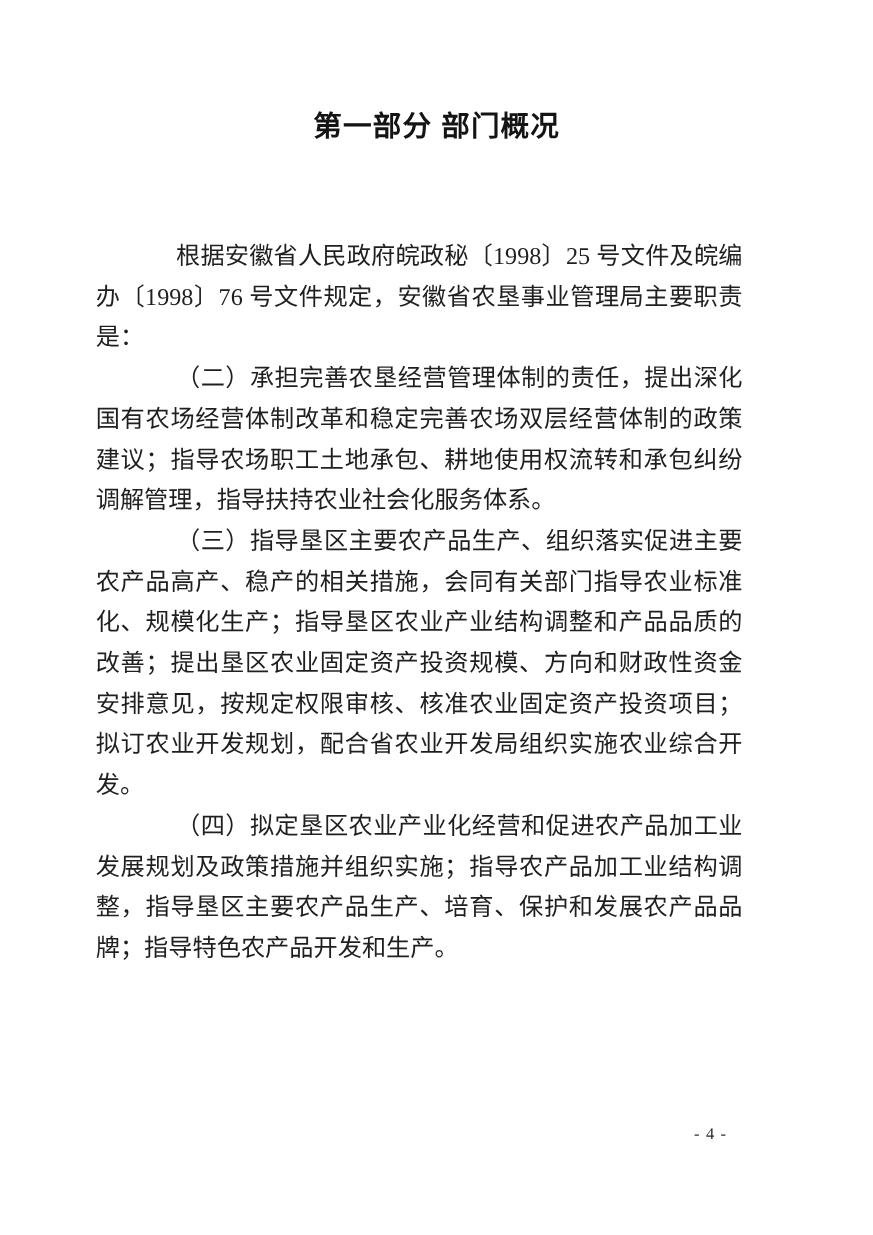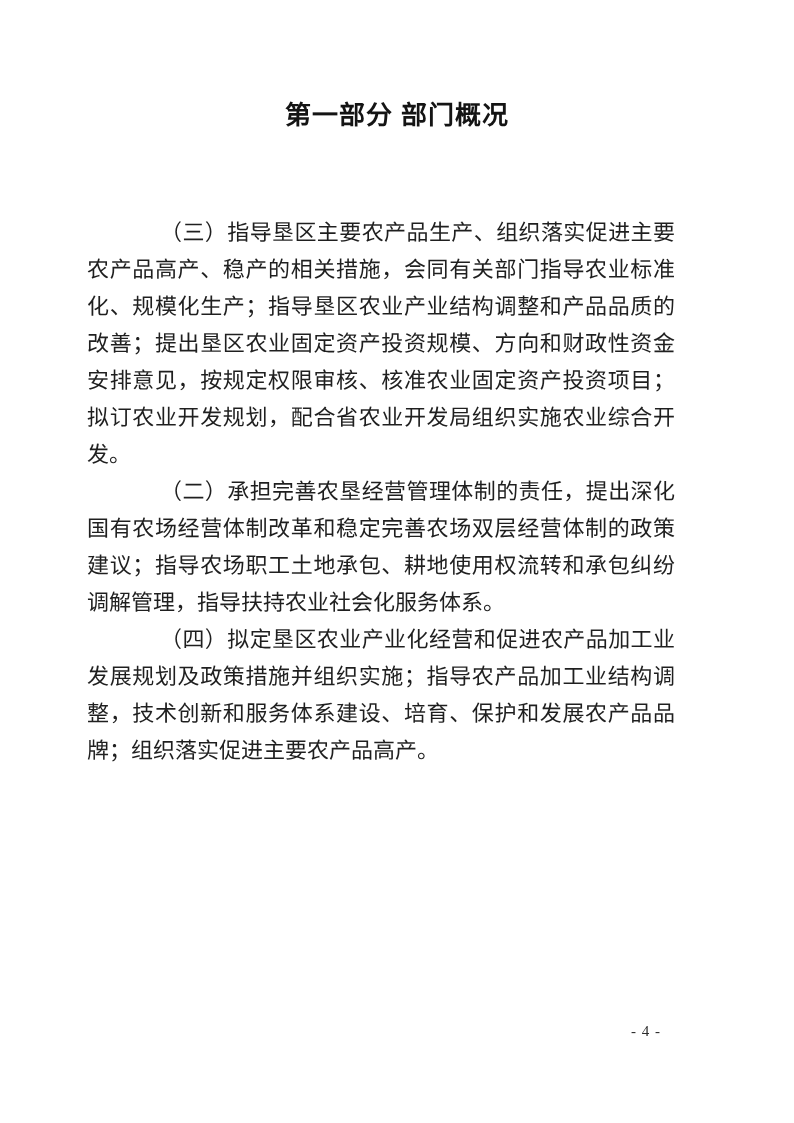--- a/index.html
+++ b/index.html
@@ -71,20 +71,21 @@
 </style>
 </head>
 <body>
 
 <div class="page">
 
   <div class="doc-title">第一部分 部门概况</div>
 
 
   <div class="body-text">
+    <p>根据安徽省人民政府皖政秘〔1998〕25 号文件及皖编办〔1998〕76 号文件规定，安徽省农垦事业管理局主要职责是：</p>
+    <p>（二）承担完善农垦经营管理体制的责任，提出深化国有农场经营体制改革和稳定完善农场双层经营体制的政策建议；指导农场职工土地承包、耕地使用权流转和承包纠纷调解管理，指导扶持农业社会化服务体系。</p>
     <p>（三）指导垦区主要农产品生产、组织落实促进主要农产品高产、稳产的相关措施，会同有关部门指导农业标准化、规模化生产；指导垦区农业产业结构调整和产品品质的改善；提出垦区农业固定资产投资规模、方向和财政性资金安排意见，按规定权限审核、核准农业固定资产投资项目；拟订农业开发规划，配合省农业开发局组织实施农业综合开发。</p>
-    <p>（二）承担完善农垦经营管理体制的责任，提出深化国有农场经营体制改革和稳定完善农场双层经营体制的政策建议；指导农场职工土地承包、耕地使用权流转和承包纠纷调解管理，指导扶持农业社会化服务体系。</p>
-    <p>（四）拟定垦区农业产业化经营和促进农产品加工业发展规划及政策措施并组织实施；指导农产品加工业结构调整，技术创新和服务体系建设、培育、保护和发展农产品品牌；组织落实促进主要农产品高产。</p>
+    <p>（四）拟定垦区农业产业化经营和促进农产品加工业发展规划及政策措施并组织实施；指导农产品加工业结构调整，指导垦区主要农产品生产、培育、保护和发展农产品品牌；指导特色农产品开发和生产。</p>
   </div>
 
   <div class="page-number">- 4 -</div>
 
 </div>
 
 </body></html>

